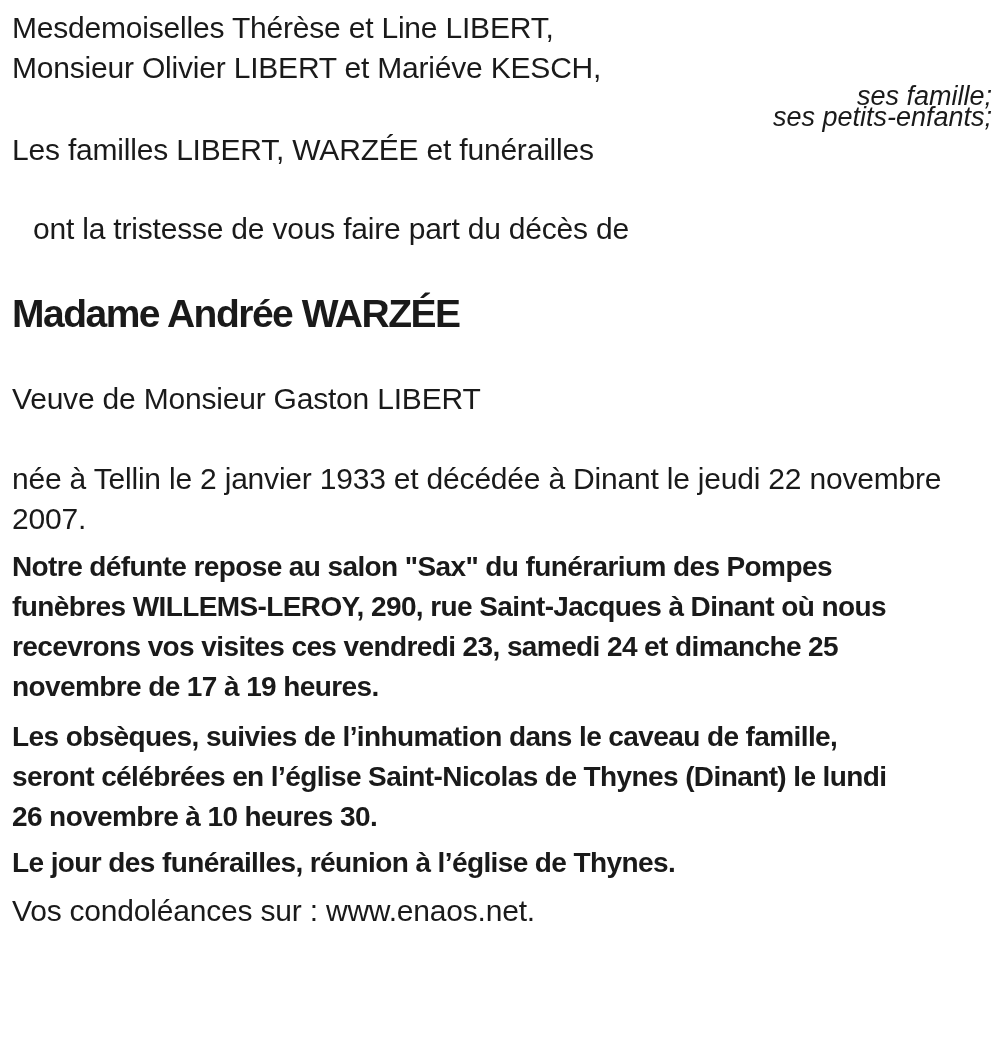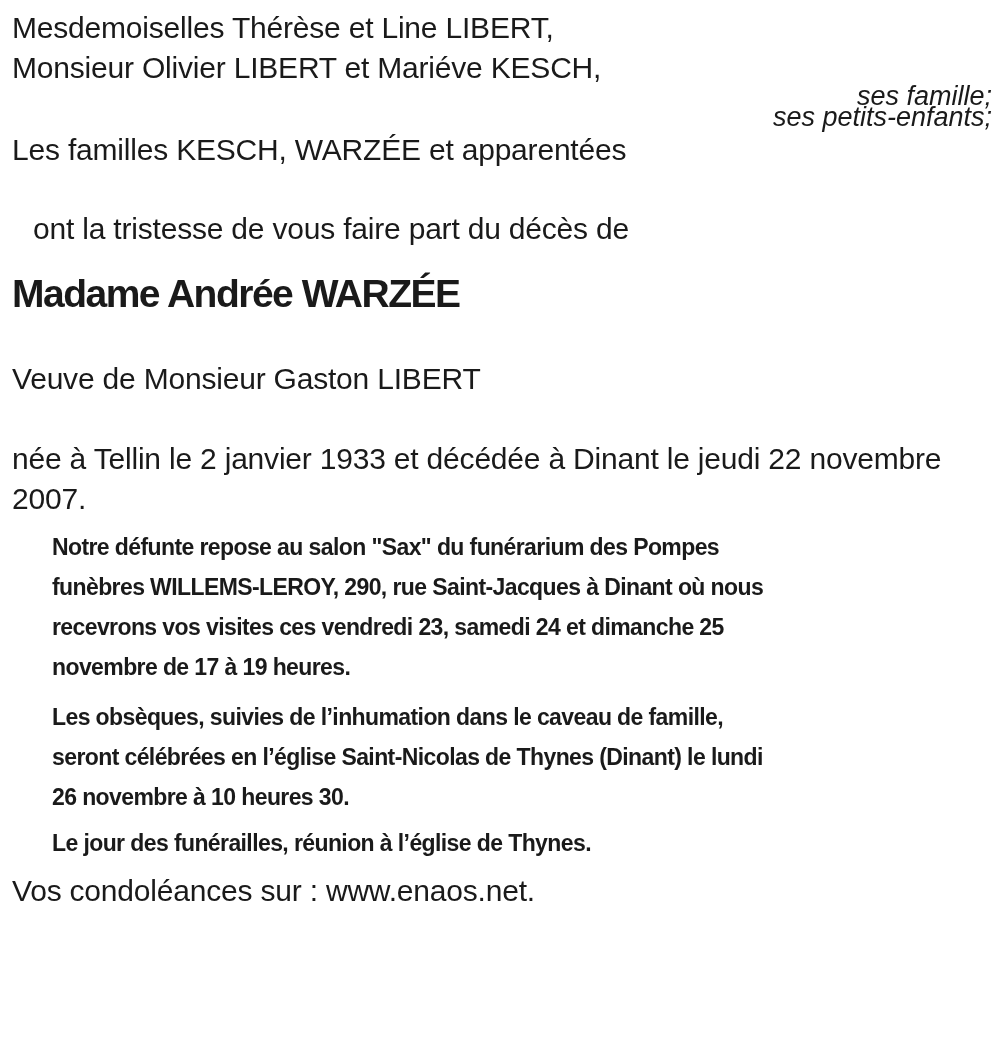--- a/index.html
+++ b/index.html
@@ -39,51 +39,50 @@
     letter-spacing: 0;
   }
 
   .announcement { margin-top: 39px; margin-left: 21px; }
 
   .deceased-name {
     font-size: 39px;
     line-height: 50px;
     font-weight: bold;
     letter-spacing: -1.5px;
-    margin-top: 20px;
+    margin-top: 40px;
   }
 
   .widow { margin-top: 40px; }
   .birth-death { margin-top: 40px; }
 
   .bold-para {
-    font-size: 23px;
+    font-size: 28px;
     line-height: 40px;
     font-weight: bold;
     letter-spacing: -0.6px;
-    margin-left: 40px;
   }
   .visitation { margin-top: 8px; }
   .funeral { margin-top: 10px; }
   .gathering { margin-top: 6px; }
 
   .condolences { margin-top: 8px; }
   .footer-line { margin-top: 10px; }
 </style>
 </head>
 <body>
 
 <main class="page">
 
   <section>
     <p class="body-line pre">Mesdemoiselles Thérèse et Line LIBERT,
 Monsieur Olivier LIBERT et Mariéve KESCH,</p>
     <p class="relation-line">ses famille;</p>
     <p class="relation-line">ses petits-enfants;</p>
-    <p class="body-line">Les familles KESCH, WARZÉE et apparentées</p>
+    <p class="body-line">Les familles LIBERT, WARZÉE et funérailles</p>
   </section>
 
   <p class="body-line announcement">ont la tristesse de vous faire part du décès de</p>
 
   <h1 class="deceased-name">Madame Andrée WARZÉE</h1>
 
   <p class="body-line widow">Veuve de Monsieur Gaston LIBERT</p>
 
   <p class="body-line pre birth-death">née à Tellin le 2 janvier 1933 et décédée à Dinant le jeudi 22 novembre
 2007.</p>

